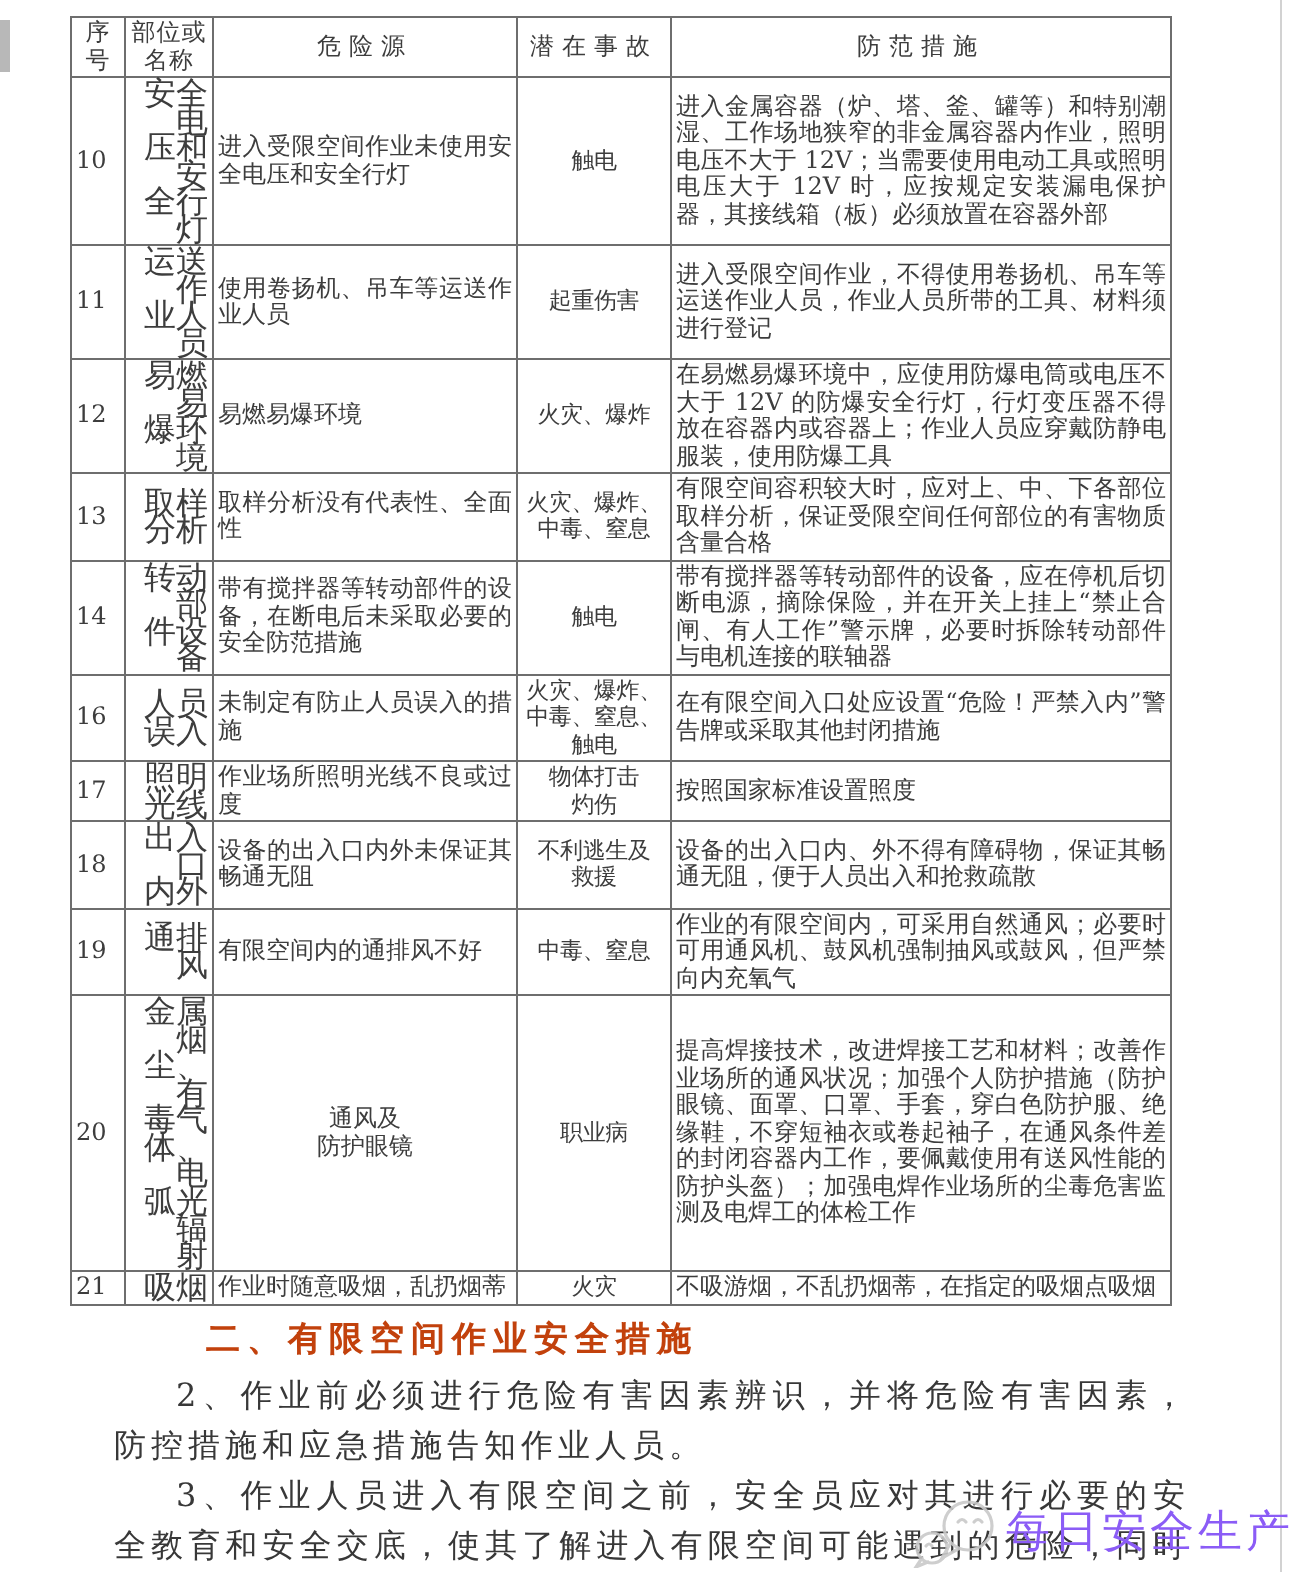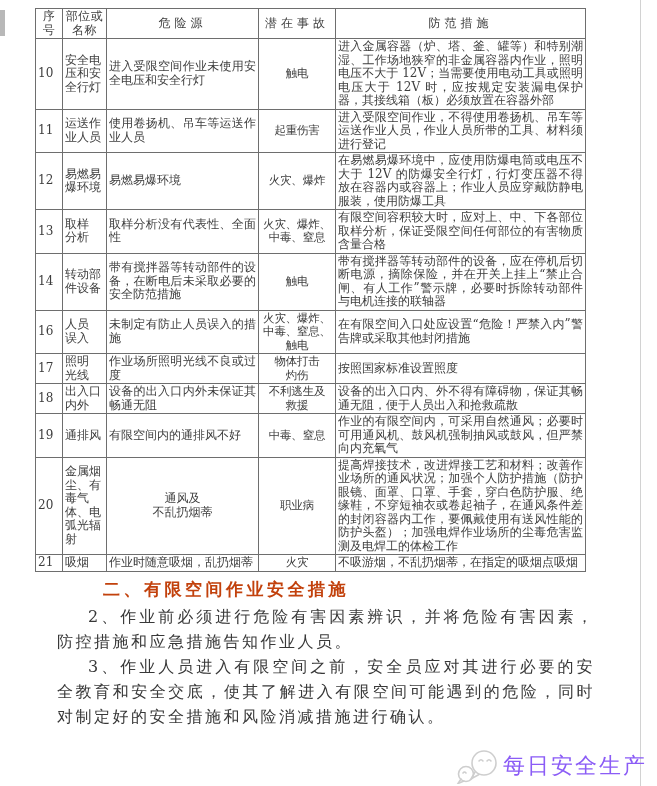--- a/index.html
+++ b/index.html
@@ -42,21 +42,21 @@
     font-weight:normal;
   }
   .hazard-table th {
     text-align:center;
     white-space:pre-line;
     letter-spacing:0.5px;
     height:26px;
   }
   .hazard-table th:nth-child(n+3) { letter-spacing:4px;margin-left:10px; }
   .c-no   { text-align:left; }
-  .c-name { text-align:left; white-space:pre-line; font-size:12px;margin-top:28px; }
+  .c-name { text-align:right; white-space:pre-line; font-size:16px;margin-top:28px; }
   .c-haz  { text-align:justify; text-align-last:left; padding:1px 4px; }
   .c-haz.center { text-align:center; text-align-last:center; white-space:pre-line; }
   .c-acc  { text-align:center; white-space:pre-line; font-size:11.5px; letter-spacing:-0.2px;margin-left:24px; }
   .c-meas { text-align:justify; text-align-last:left; padding:1px 4px; }
 
   
   .section {
     margin:6px 62px 0 57px;
     width:538px;
     font-size:16px;
@@ -202,21 +202,21 @@
         </tr>
         <tr>
           <td class="c-no">20</td>
           <td class="c-name">金属烟
 尘、有
 毒气
 体、电
 弧光辐
 射</td>
           <td class="c-haz center">通风及
-不乱扔烟蒂</td>
+防护眼镜</td>
           <td class="c-acc">职业病</td>
           <td class="c-meas">提高焊接技术，改进焊接工艺和材料；改善作业场所的通风状况；加强个人防护措施（防护眼镜、面罩、口罩、手套，穿白色防护服、绝缘鞋，不穿短袖衣或卷起袖子，在通风条件差的封闭容器内工作，要佩戴使用有送风性能的防护头盔）；加强电焊作业场所的尘毒危害监测及电焊工的体检工作</td>
         </tr>
         <tr>
           <td class="c-no">21</td>
           <td class="c-name">吸烟</td>
           <td class="c-haz">作业时随意吸烟，乱扔烟蒂</td>
           <td class="c-acc">火灾</td>
           <td class="c-meas">不吸游烟，不乱扔烟蒂，在指定的吸烟点吸烟</td>
         </tr>

